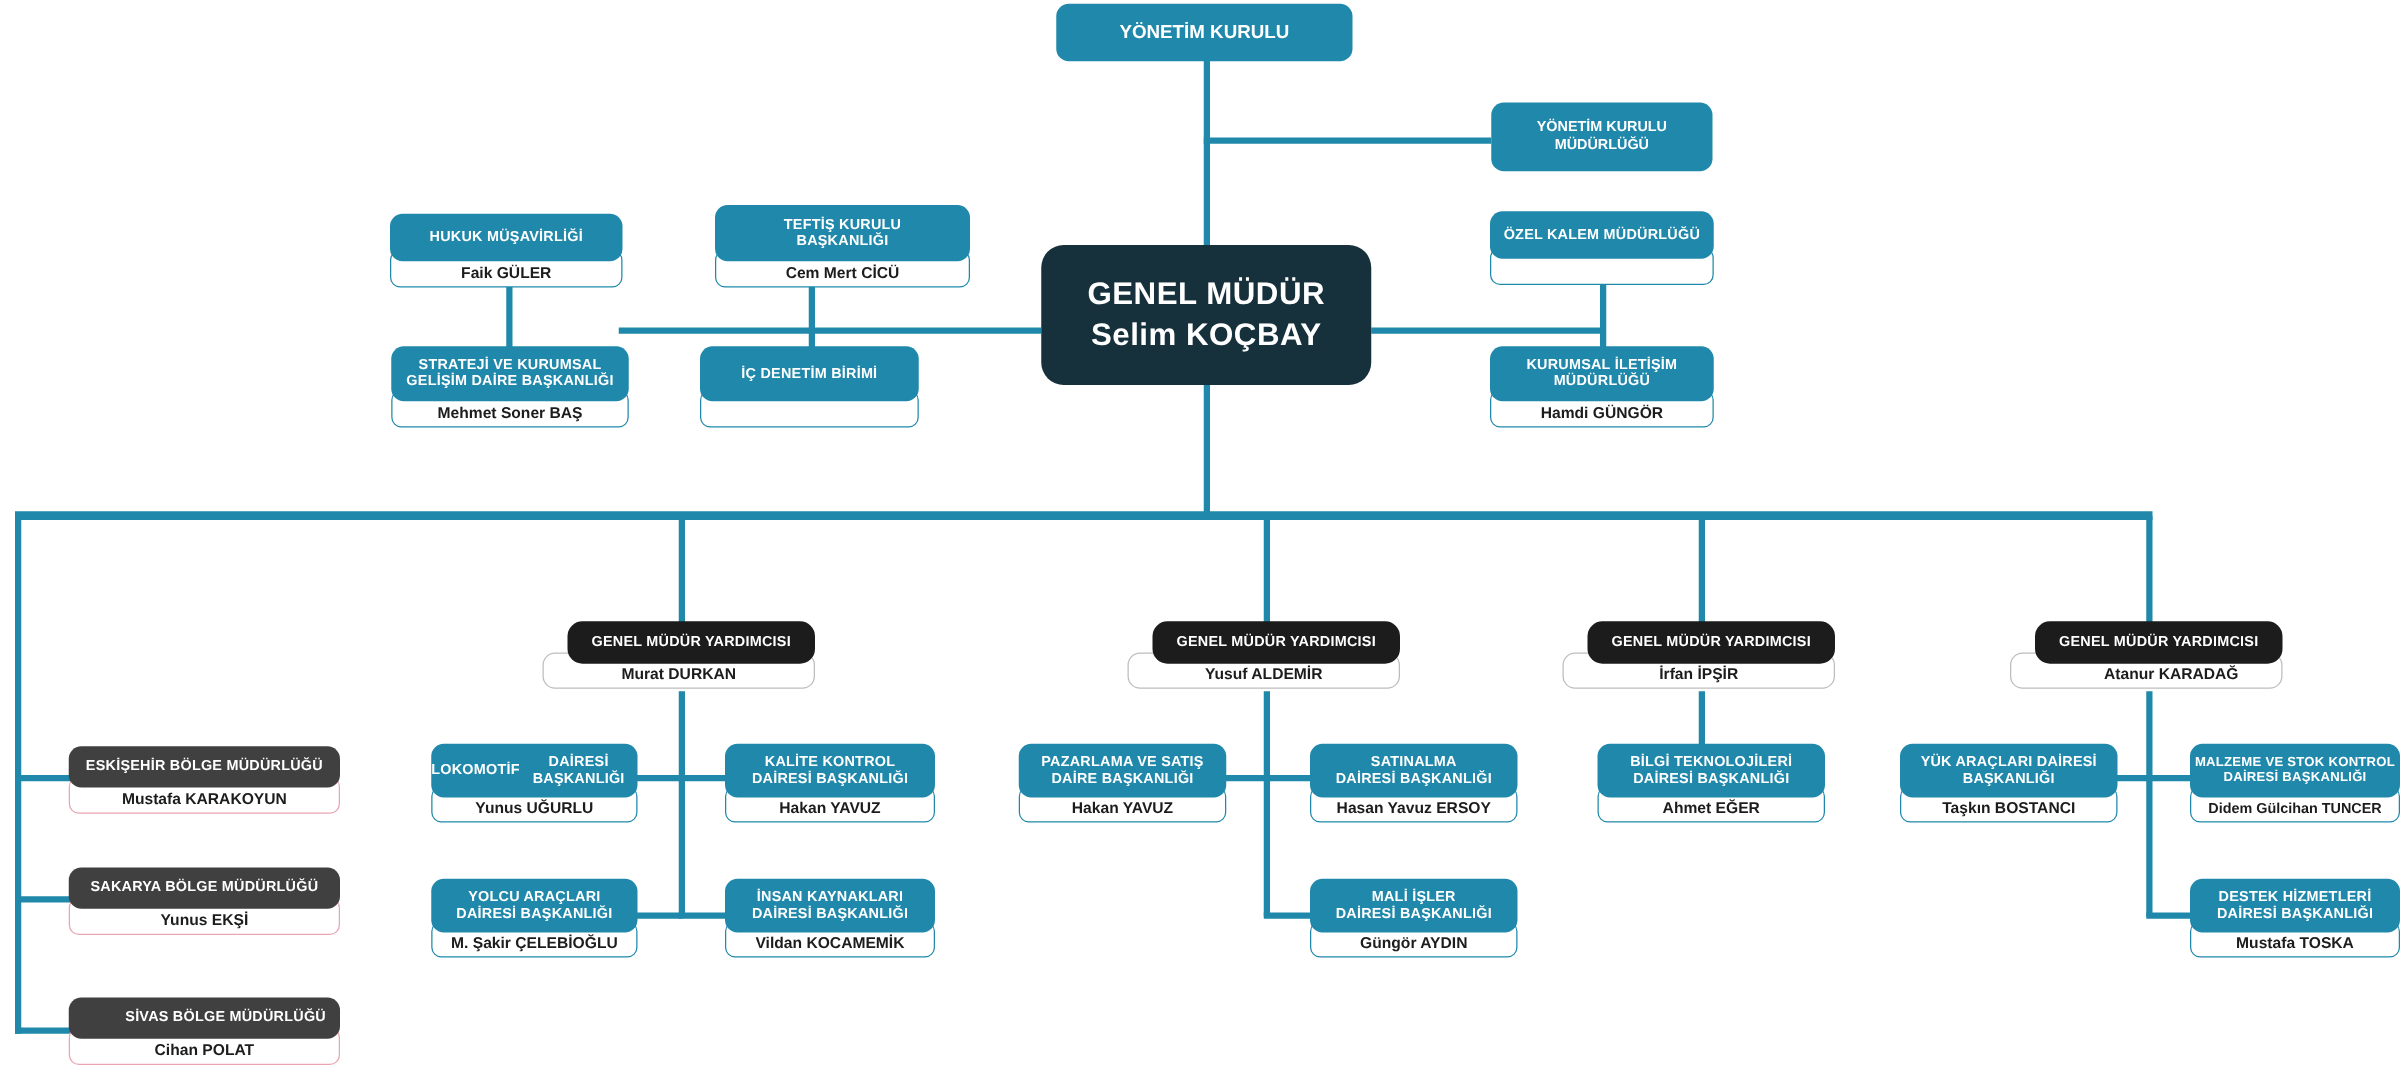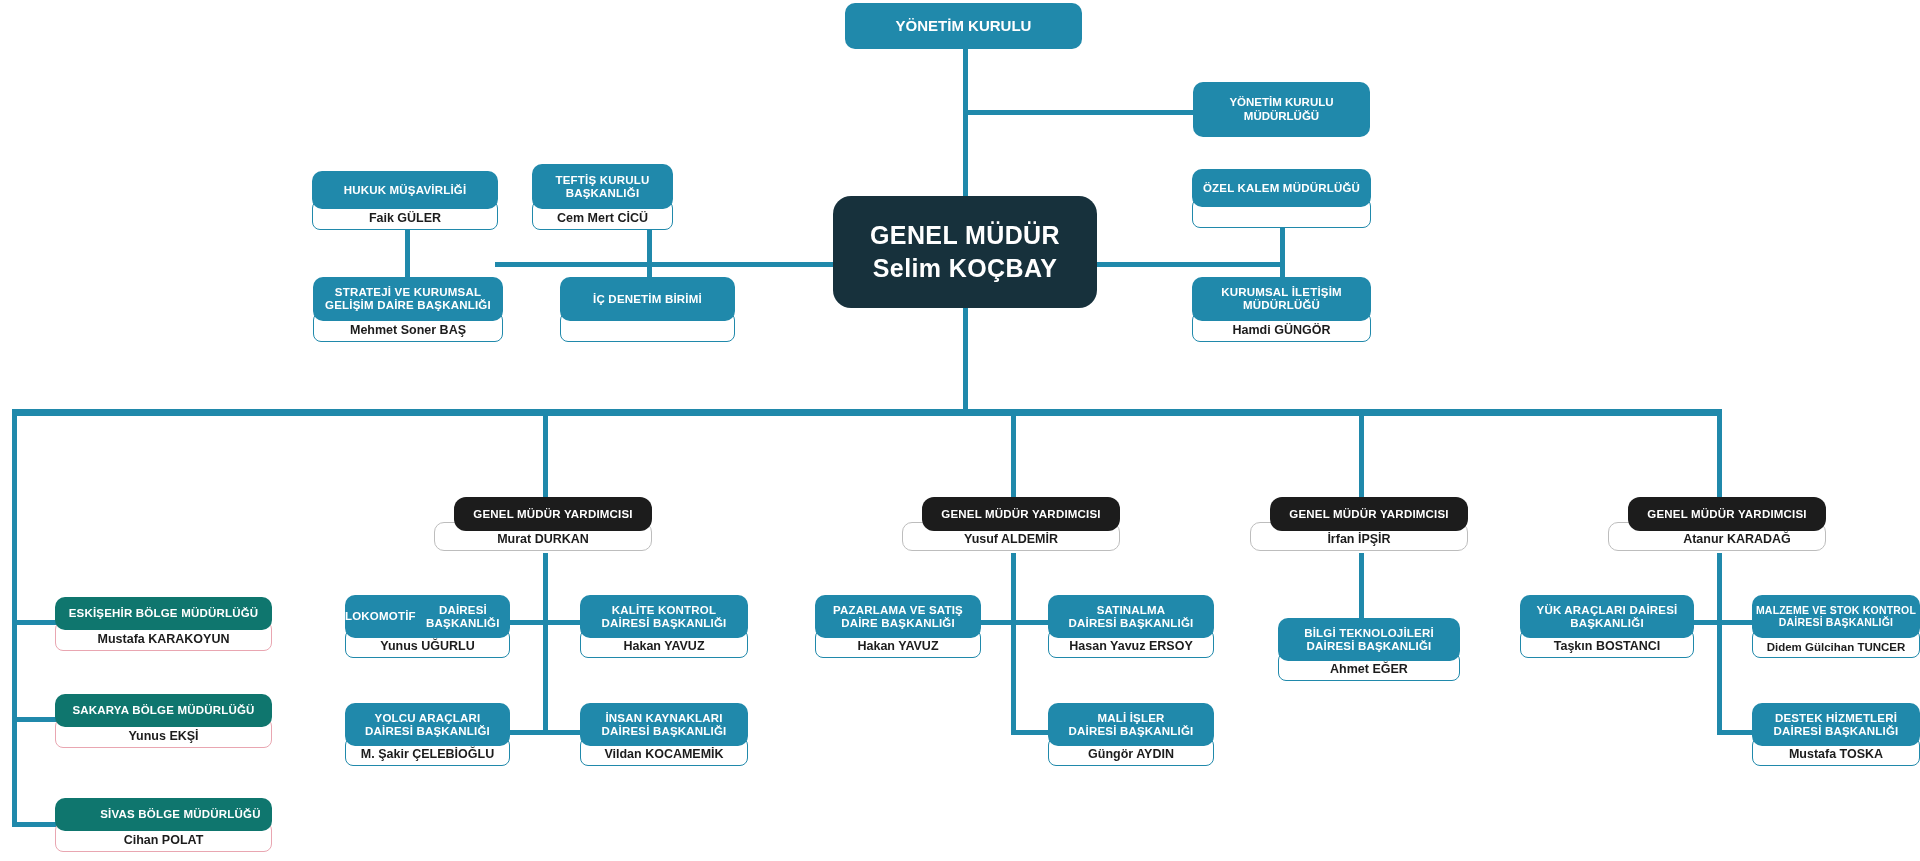--- a/index.html
+++ b/index.html
@@ -48,21 +48,21 @@
   .teal .head{background:#2089ab;}
   .teal .name{border-color:#2089ab;}
 
   
   .dark .head{background:#17313c;margin-left:20px;}
   .dark .name{border-color:#bdbdbd;}
   .gmy .head{background:#1c1c1c;border-radius:12px;}
   .gmy .name{border:1.5px solid #bdbdbd;border-radius:10px;}
 
   
-  .red .head{background:#0f766e;}
+  .red .head{background:#404040;}
   .red .name{border-color:#e9a6b1;}
 
   
   .solo{
     position:absolute;box-sizing:border-box;
     background:#2089ab;color:#fff;border-radius:10px;
     display:flex;align-items:center;justify-content:center;
     text-align:center;font-weight:bold;line-height:1.15;
   }
 
@@ -140,21 +140,21 @@
   <div id="gm-block" style="left:833px;top:196px;width:264px;height:112px;">
     <div class="t1">GENEL MÜDÜR</div>
     <div class="t2">Selim KOÇBAY</div>
   </div>
 
   <div class="node teal" style="left:312px;top:171px;width:186px;">
     <div class="head f11" style="height:38px;">HUKUK MÜŞAVİRLİĞİ</div>
     <div class="name f12" style="height:30px;">Faik GÜLER</div>
   </div>
 
-  <div class="node teal" style="left:532px;top:164px;width:141px;">
+  <div class="node teal" style="left:572px;top:164px;width:204px;">
     <div class="head f11" style="height:45px;flex-direction:column;">
       <span>TEFTİŞ KURULU</span>
       <span>BAŞKANLIĞI</span>
     </div>
     <div class="name f12" style="height:30px;">Cem Mert CİCÜ</div>
   </div>
 
   <div class="node teal" style="left:313px;top:277px;width:190px;">
     <div class="head f11" style="height:44px;flex-direction:column;">
       <span>STRATEJİ VE KURUMSAL</span>
@@ -261,21 +261,21 @@
     </div>
     <div class="name f12" style="height:29px;">Güngör AYDIN</div>
   </div>
 
   <div class="node dark gmy" style="left:1250px;top:497px;width:218px;">
     <div class="head f11" style="height:34px;">GENEL MÜDÜR YARDIMCISI</div>
     <div class="name f12" style="height:29px;">İrfan İPŞİR</div>
   </div>
 
   <div class="node teal" style="left:1278px;top:595px;width:182px;">
-    <div class="head f11" style="height:43px;flex-direction:column;margin-top:23px;">
+    <div class="head f11" style="height:43px;flex-direction:column;">
       <span>BİLGİ TEKNOLOJİLERİ</span>
       <span>DAİRESİ BAŞKANLIĞI</span>
     </div>
     <div class="name f12" style="height:29px;">Ahmet EĞER</div>
   </div>
 
   <div class="node dark gmy" style="left:1608px;top:497px;width:218px;">
     <div class="head f11" style="height:34px;">GENEL MÜDÜR YARDIMCISI</div>
     <div class="name f12" style="height:29px;padding-left:40px;">Atanur KARADAĞ</div>
   </div>

